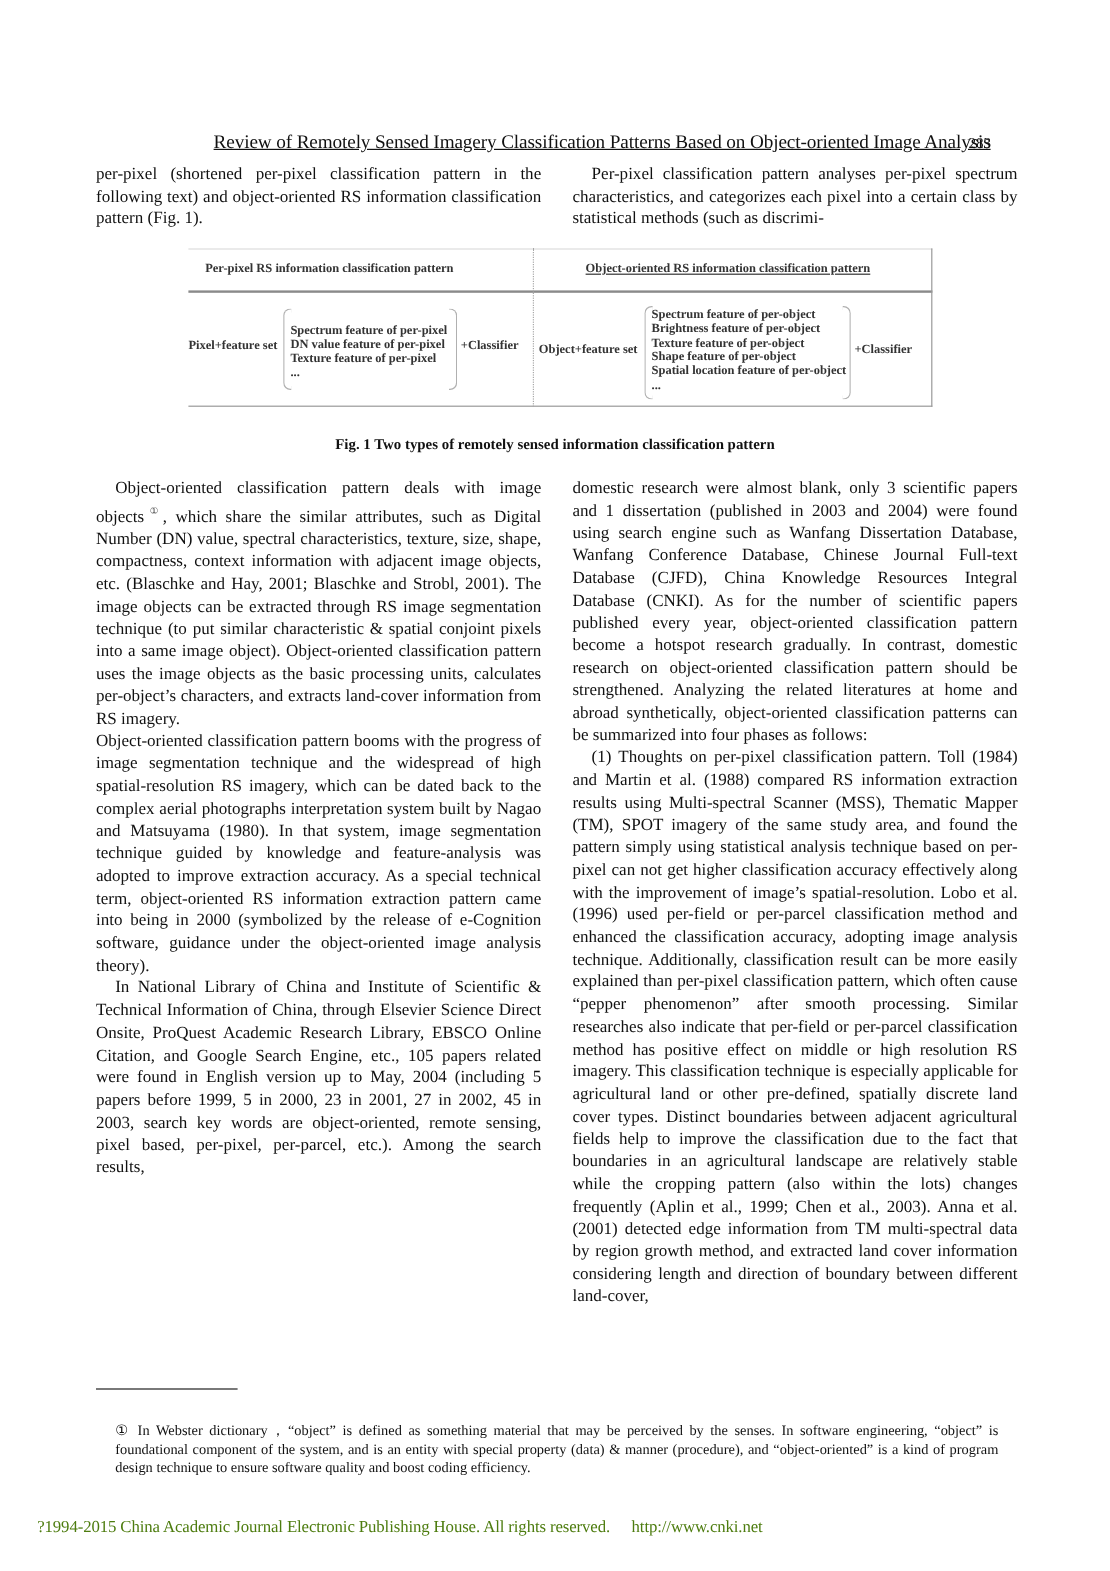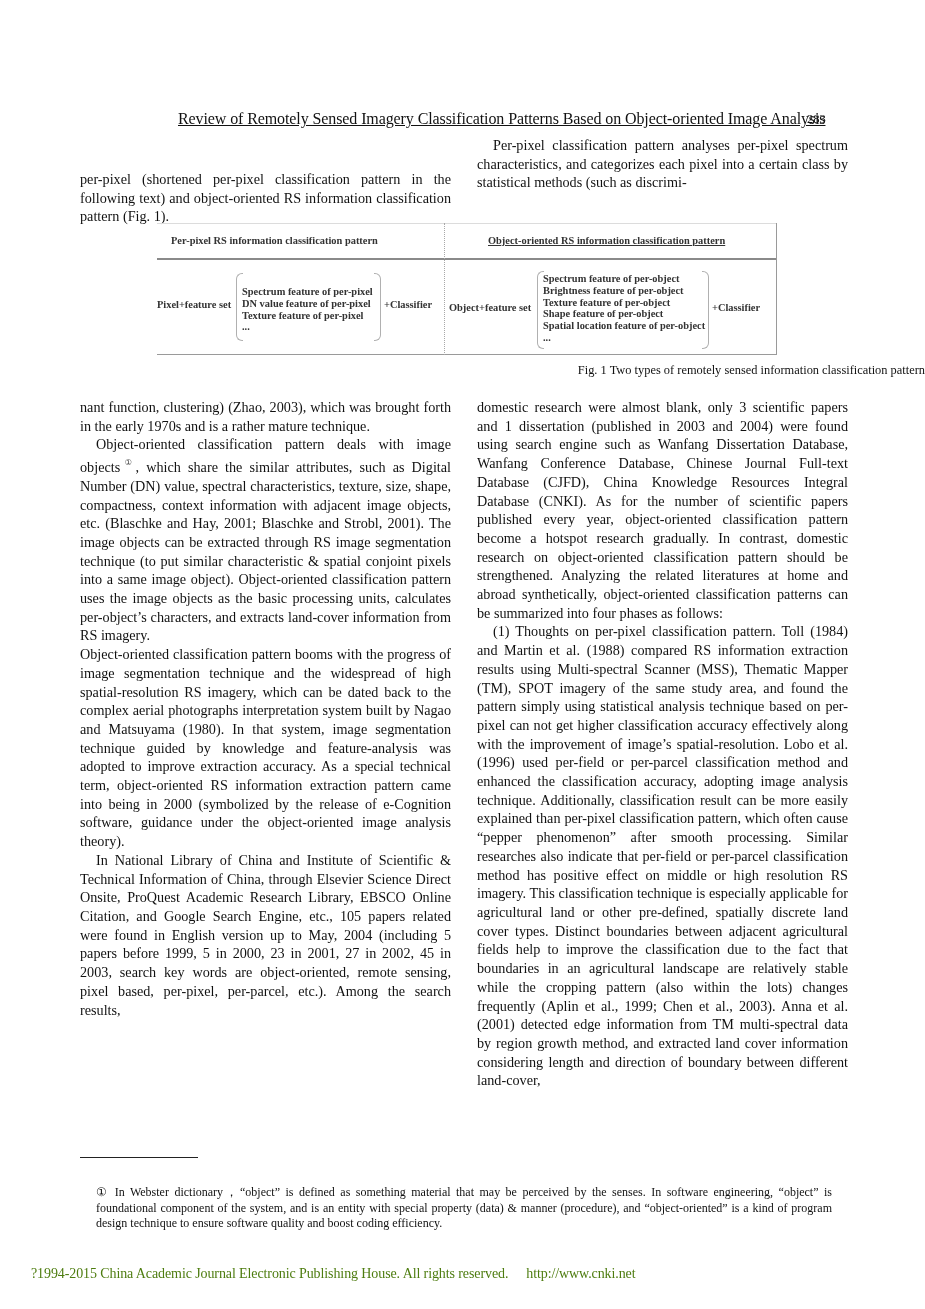--- a/index.html
+++ b/index.html
@@ -5,45 +5,45 @@
   html, body { margin: 0; padding: 0; background: #ffffff; }
   body { width: 925px; height: 1309px; position: relative; overflow: hidden;
          font-family: "Liberation Serif", "DejaVu Serif", serif; color: #111; }
   .running-head { position: absolute; top: 110px; left: 178px; font-size: 16px; letter-spacing: -0.1px; text-decoration: underline; }
   .page-num { position: absolute; top: 112px; left: 807px; font-size: 12.6px; }
   .col { position: absolute; width: 371px; font-size: 14.2px; line-height: 18.7px; text-align: justify; }
   .col p { margin: 0; }
   .col p.indent { text-indent: 16px; }
   .col p.noindent { text-indent: 0; }
   .col p.last { text-align-last: justify; }
-  .col-left-top  { left: 80px;  top: 136px; margin-top: 34px; }
+  .col-left-top  { left: 80px;  top: 136px; }
   .col-right-top { left: 477px; top: 136px; }
   .col-left  { left: 80px;  top: 398px; }
   .col-right { left: 477px; top: 398px; }
   h2.section { font-size: 14.4px; font-weight: bold; margin: 18px 0 15px 0; line-height: 18.7px; text-align: justify; }
   sup.fn { font-size: 8px; vertical-align: 7px; margin-left: 1px; color: #444; }
 
   
   .figure { position: absolute; left: 157px; top: 207px; width: 620px; height: 105px;
-            font-family: "Liberation Serif", serif; font-size: 10.4px; color: #333; margin-top: 16px; }
+            font-family: "Liberation Serif", serif; font-size: 10.4px; color: #333; }
   .fig-top { position: absolute; left: 0; top: 0; width: 620px; height: 1px; background: #dcdcdc; }
   .fig-header-rule { position: absolute; left: 0; top: 35px; width: 620px; height: 2px; background: #8a8a8a; }
   .fig-bottom { position: absolute; left: 0; top: 131px; width: 620px; height: 1px; background: #9a9a9a; }
   .fig-right { position: absolute; left: 619px; top: 0; width: 1px; height: 132px; background: #9a9a9a; }
   .fig-divider { position: absolute; left: 287px; top: 0; width: 0; height: 132px; border-left: 1px dotted #a8a8a8; }
   .fig-h { position: absolute; top: 12px; font-weight: bold; font-size: 10.4px; color: #333; }
   .fig-h.left { left: 14px; }
   .fig-h.right { left: 331px; text-decoration: underline; }
   .fig-label { position: absolute; font-weight: bold; color: #333; }
   .fig-list { position: absolute; line-height: 11.8px; font-weight: bold; color: #333; }
   .brace { position: absolute; border: 1px solid #b0b0b0; width: 6px; }
   .brace.open { border-right: none; border-radius: 6px 0 0 6px; }
   .brace.close { border-left: none; border-radius: 0 6px 6px 0; }
 
-  .caption { position: absolute; top: 363px; left: 0; width: 925px; text-align: right; font-size: 12.4px; }
+  .caption { position: absolute; top: 363px; left: 0; width: 925px; text-align: center; font-size: 12.4px; font-weight: bold; }
 
   .footnote-rule { position: absolute; left: 80px; top: 1157px; width: 118px; height: 1px; background: #222; }
   .footnote { position: absolute; left: 80px; top: 1169px; width: 768px; font-size: 12px; line-height: 15.6px; text-align: justify; }
   .footnote p { margin: 16px; }
   .copyright { position: absolute; left: 31px; top: 1266px; font-size: 14px; color: #4d7c0f; letter-spacing: -0.1px; }
   .copyright .url { margin-left: 18px; }
 </style>
 </head>
 <body>
 
@@ -88,21 +88,20 @@
     <div>Spatial location feature of per-object</div>
     <div>...</div>
   </div>
   <div class="brace close" style="left:545px; top:48px; height:76px;"></div>
   <div class="fig-label" style="left:555px; top:79px;">+Classifier</div>
 </div>
 
 <div class="caption">Fig. 1 Two types of remotely sensed information classification pattern</div>
 
 <div class="col col-left">
-  <p class="noindent">nant function, clustering) (Zhao, 2003), which was brought forth in the early 1970s and is a rather mature technique.</p>
   <p class="indent"><span>Object-oriented classification pattern deals with image objects</span><sup class="fn">①</sup><span>, which share the similar attributes, such as Digital Number (DN) value, spectral characteristics, texture, size, shape, compactness, context information with adjacent image objects, etc. (Blaschke and Hay, 2001; Blaschke and Strobl, 2001). The image objects can be extracted through RS image segmentation technique (to put similar characteristic &amp; spatial conjoint pixels into a same image object). Object-oriented classification pattern uses the image objects as the basic processing units, calculates per-object’s characters, and extracts land-cover information from RS imagery.</span></p>
   <p class="noindent">Object-oriented classification pattern booms with the progress of image segmentation technique and the widespread of high spatial-resolution RS imagery, which can be dated back to the complex aerial photographs interpretation system built by Nagao and Matsuyama (1980). In that system, image segmentation technique guided by knowledge and feature-analysis was adopted to improve extraction accuracy. As a special technical term, object-oriented RS information extraction pattern came into being in 2000 (symbolized by the release of e-Cognition software, guidance under the object-oriented image analysis theory).</p>
   <p class="indent last">In National Library of China and Institute of Scientific &amp; Technical Information of China, through Elsevier Science Direct Onsite, ProQuest Academic Research Library, EBSCO Online Citation, and Google Search Engine, etc., 105 papers related were found in English version up to May, 2004 (including 5 papers before 1999, 5 in 2000, 23 in 2001, 27 in 2002, 45 in 2003, search key words are object-oriented, remote sensing, pixel based, per-pixel, per-parcel, etc.). Among the search results,</p>
 </div>
 
 <div class="col col-right">
   <p class="noindent">domestic research were almost blank, only 3 scientific papers and 1 dissertation (published in 2003 and 2004) were found using search engine such as Wanfang Dissertation Database, Wanfang Conference Database, Chinese Journal Full-text Database (CJFD), China Knowledge Resources Integral Database (CNKI). As for the number of scientific papers published every year, object-oriented classification pattern become a hotspot research gradually. In contrast, domestic research on object-oriented classification pattern should be strengthened. Analyzing the related literatures at home and abroad synthetically, object-oriented classification patterns can be summarized into four phases as follows:</p>
   <p class="indent last">(1) Thoughts on per-pixel classification pattern. Toll (1984) and Martin et al. (1988) compared RS information extraction results using Multi-spectral Scanner (MSS), Thematic Mapper (TM), SPOT imagery of the same study area, and found the pattern simply using statistical analysis technique based on per-pixel can not get higher classification accuracy effectively along with the improvement of image’s spatial-resolution. Lobo et al. (1996) used per-field or per-parcel classification method and enhanced the classification accuracy, adopting image analysis technique. Additionally, classification result can be more easily explained than per-pixel classification pattern, which often cause “pepper phenomenon” after smooth processing. Similar researches also indicate that per-field or per-parcel classification method has positive effect on middle or high resolution RS imagery. This classification technique is especially applicable for agricultural land or other pre-defined, spatially discrete land cover types. Distinct boundaries between adjacent agricultural fields help to improve the classification due to the fact that boundaries in an agricultural landscape are relatively stable while the cropping pattern (also within the lots) changes frequently (Aplin et al., 1999; Chen et al., 2003). Anna et al. (2001) detected edge information from TM multi-spectral data by region growth method, and extracted land cover information considering length and direction of boundary between different land-cover,</p>
 </div>
 

